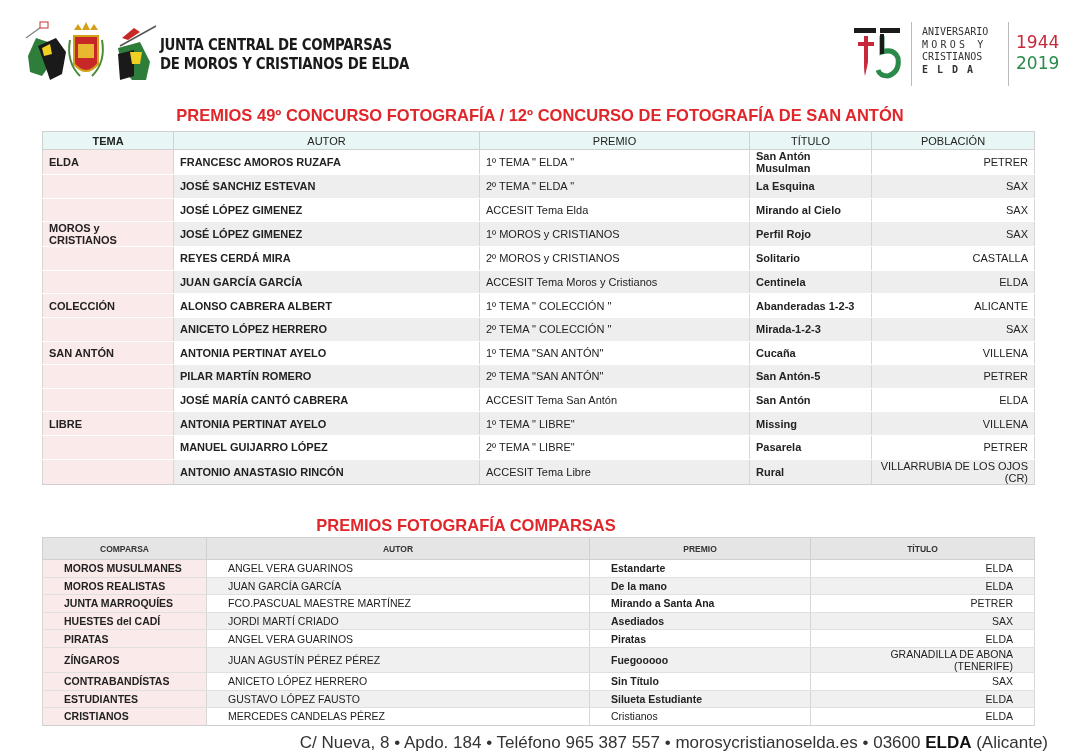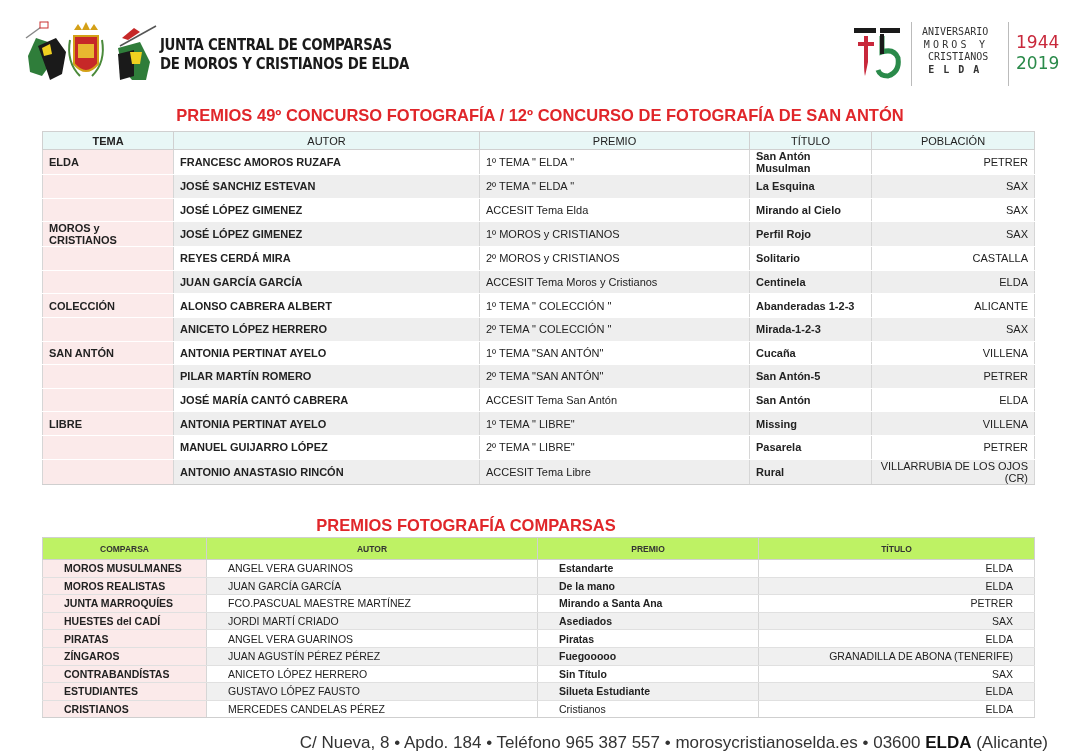--- a/index.html
+++ b/index.html
@@ -9,21 +9,21 @@
   
   .header { position: absolute; left: 0; top: 0; width: 1080px; height: 100px; }
   .logos { position: absolute; left: 22px; top: 18px; width: 135px; height: 65px; }
   .org-name { position: absolute; left: 160px; top: 36px; font-family: "DejaVu Sans", sans-serif;
     font-weight: bold; font-size: 15.5px; line-height: 19px; color: #1a1a1a; letter-spacing: -0.4px;
     transform: scaleX(0.86); transform-origin: left top; }
   .anniv { position: absolute; left: 850px; top: 20px; width: 220px; height: 70px; }
   .anniv .num75 { position: absolute; left: 0; top: 2px; width: 60px; height: 60px; }
   .anniv .sep1 { position: absolute; left: 61px; top: 2px; width: 1px; height: 64px; background: #bbb; }
   .anniv .text { position: absolute; left: 72px; top: 6px; font-family: "DejaVu Sans Mono", monospace;
-    font-size: 10px; line-height: 12.5px; color: #333; text-align: right; }
+    font-size: 10px; line-height: 12.5px; color: #333; }
   .anniv .text div:nth-child(2) { letter-spacing: 3.2px; }
   .anniv .text div:nth-child(4) { letter-spacing: 9px; font-weight: bold; }
   .anniv .sep2 { position: absolute; left: 158px; top: 2px; width: 1px; height: 64px; background: #bbb; }
   .anniv .years { position: absolute; left: 166px; top: 12px; font-family: "DejaVu Sans", sans-serif;
     font-size: 17px; line-height: 21px; }
   .anniv .y1 { color: #c8283b; }
   .anniv .y2 { color: #2a8a4a; }
 
   
   .title1 { position: absolute; left: 0; width: 1080px; top: 106px; text-align: center;
@@ -44,26 +44,26 @@
   .t1 td.autor { font-weight: bold; width: 306px; padding-left: 6px; }
   .t1 td.premio { width: 270px; }
   .t1 td.titulo { font-weight: bold; width: 122px; }
   .t1 td.pob { text-align: right; }
   .t1 tr.odd td.autor, .t1 tr.odd td.premio, .t1 tr.odd td.titulo, .t1 tr.odd td.pob { background: #ffffff; }
   .t1 tr.even td.autor, .t1 tr.even td.premio, .t1 tr.even td.titulo, .t1 tr.even td.pob { background: #eeeeee; }
   .t1 tbody tr:last-child td { border-bottom: 1px solid #cfcfcf; }
 
   
   .t2 { left: 42px; top: 537px; width: 993px; font-size: 10.5px; }
-  .t2 th { background: #bef264; font-weight: bold; font-size: 8.5px; text-align: center; height: 22px;
+  .t2 th { background: #e5e5e5; font-weight: bold; font-size: 8.5px; text-align: center; height: 22px;
     border: 1px solid #d0d0d0; color: #333; }
   .t2 td { height: 17.6px; border-left: 1px solid #d6d6d6; border-right: 1px solid #d6d6d6; padding: 0 21px;
     border-bottom: 1px solid #e0e0e0; }
   .t2 td.comp { font-weight: bold; background: #fbeaea; width: 164px; }
-  .t2 td.autor { width: 331px; }
+  .t2 td.autor { width: 383px; }
   .t2 td.premio { width: 221px; font-weight: bold; }
   .t2 td.premio.normal { font-weight: normal; }
   .t2 td.titulo { text-align: right; }
   .t2 tr.even td.autor, .t2 tr.even td.premio, .t2 tr.even td.titulo { background: #f0f0f0; }
   .t2 tbody tr:last-child td { border-bottom: 1px solid #cfcfcf; }
 
   
   .footer { position: absolute; left: 0; width: 1048px; top: 733px; text-align: right; font-size: 17px; color: #333; }
   .footer b { font-weight: bold; color: #111; }
 </style>

